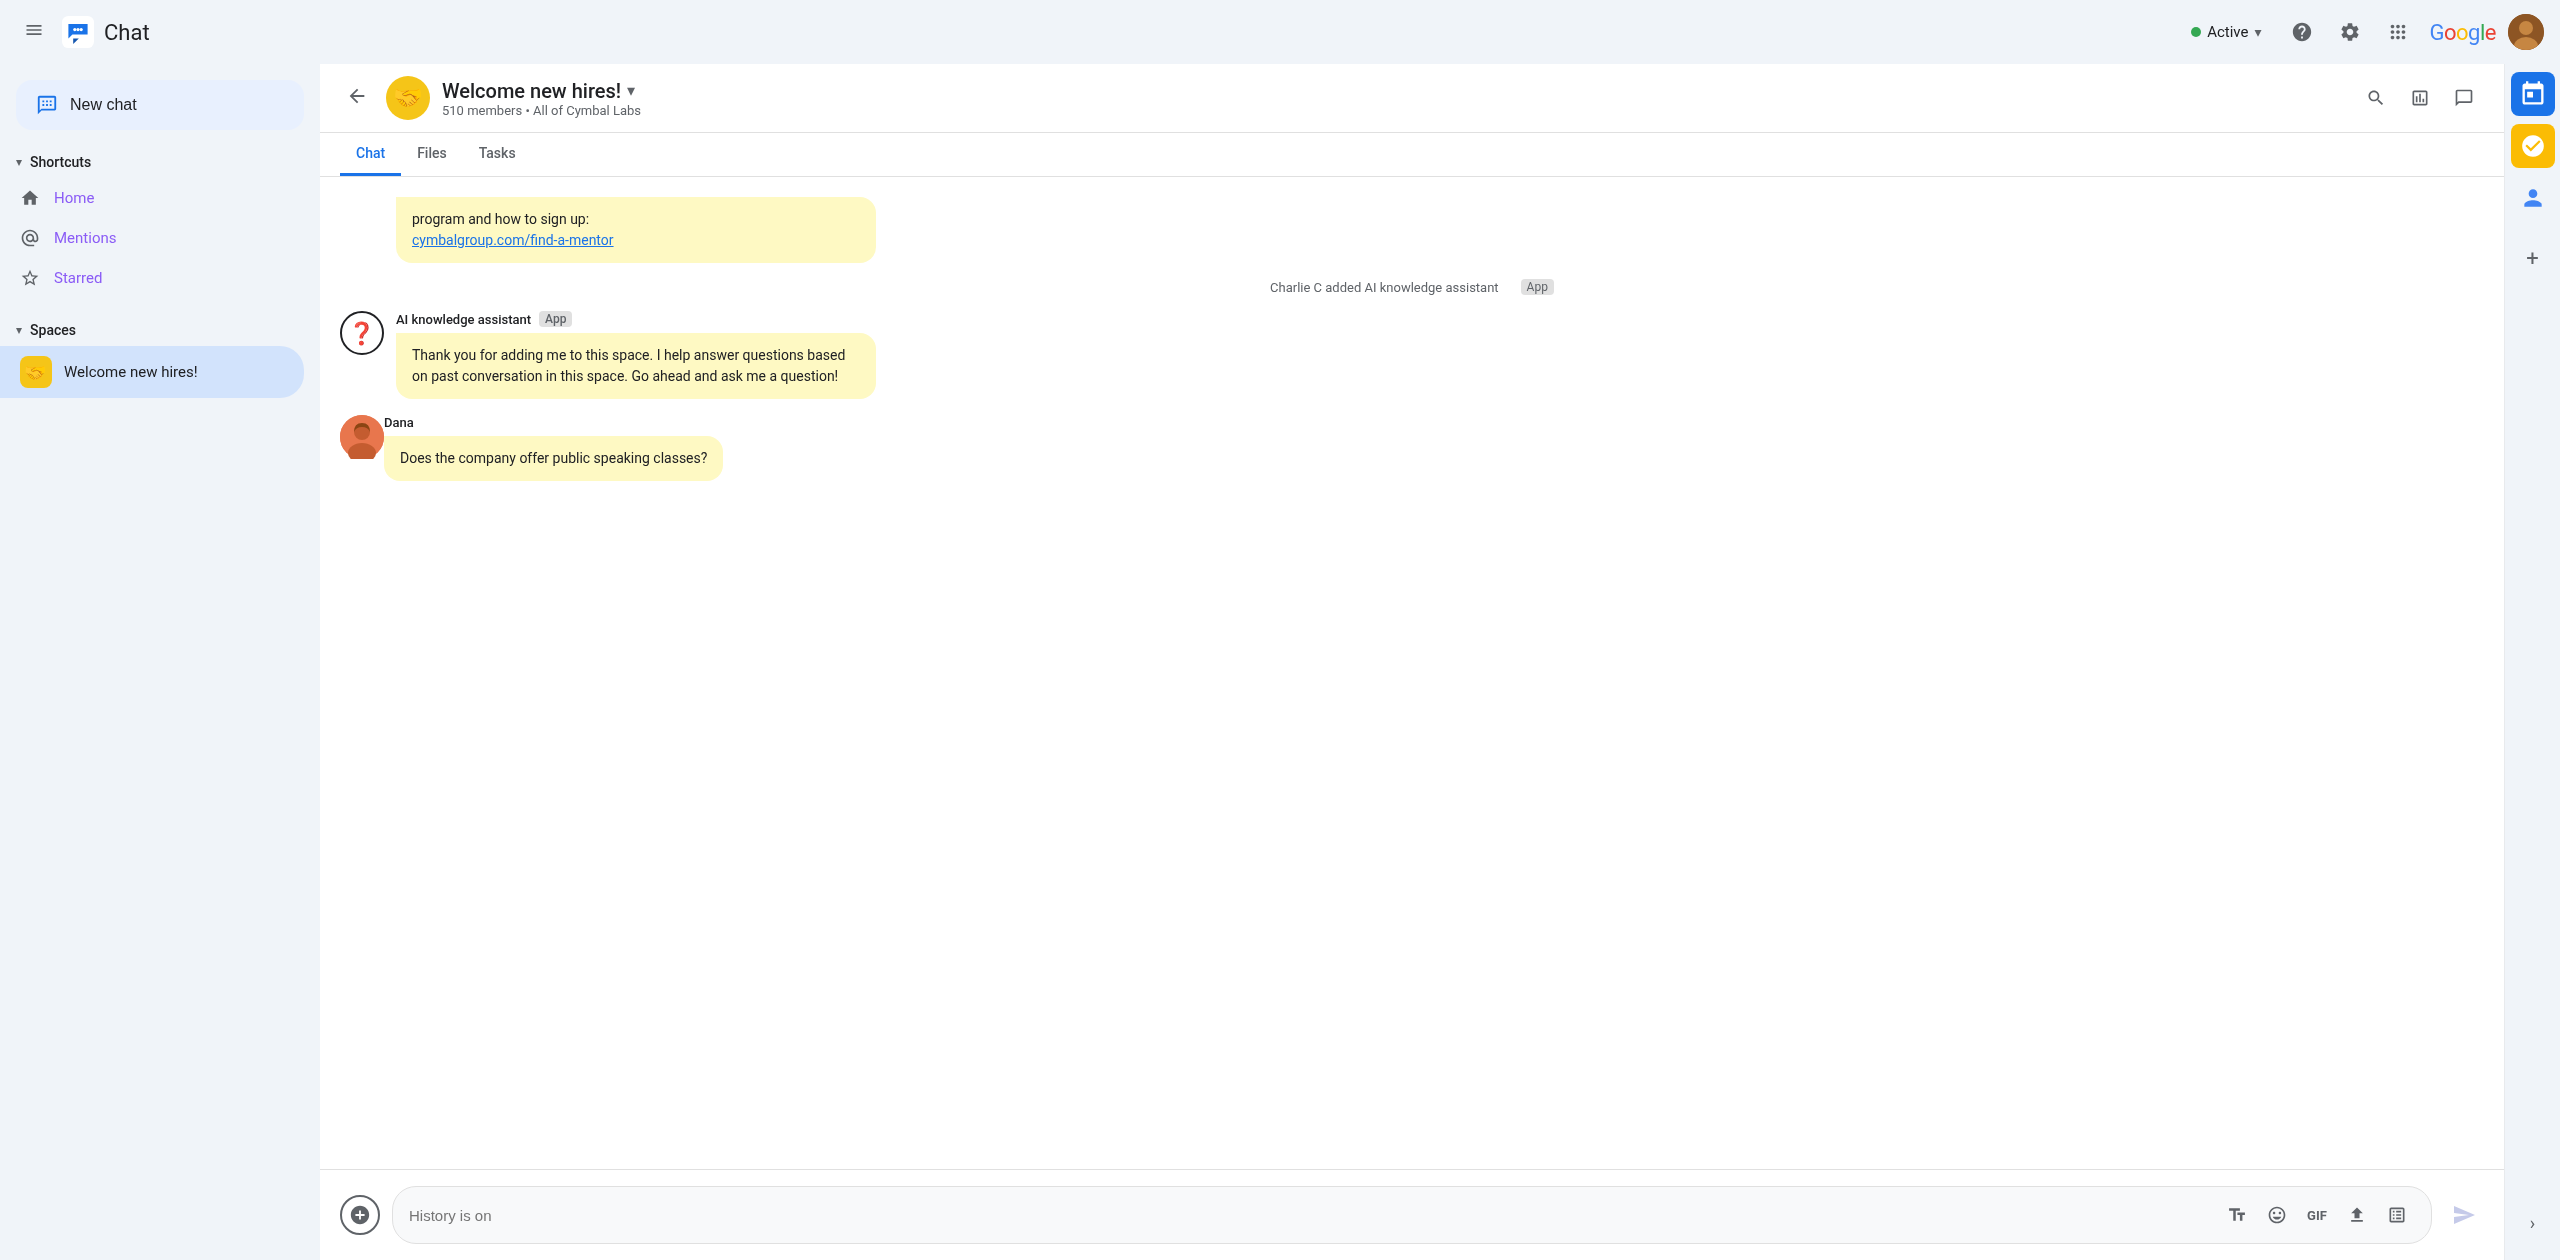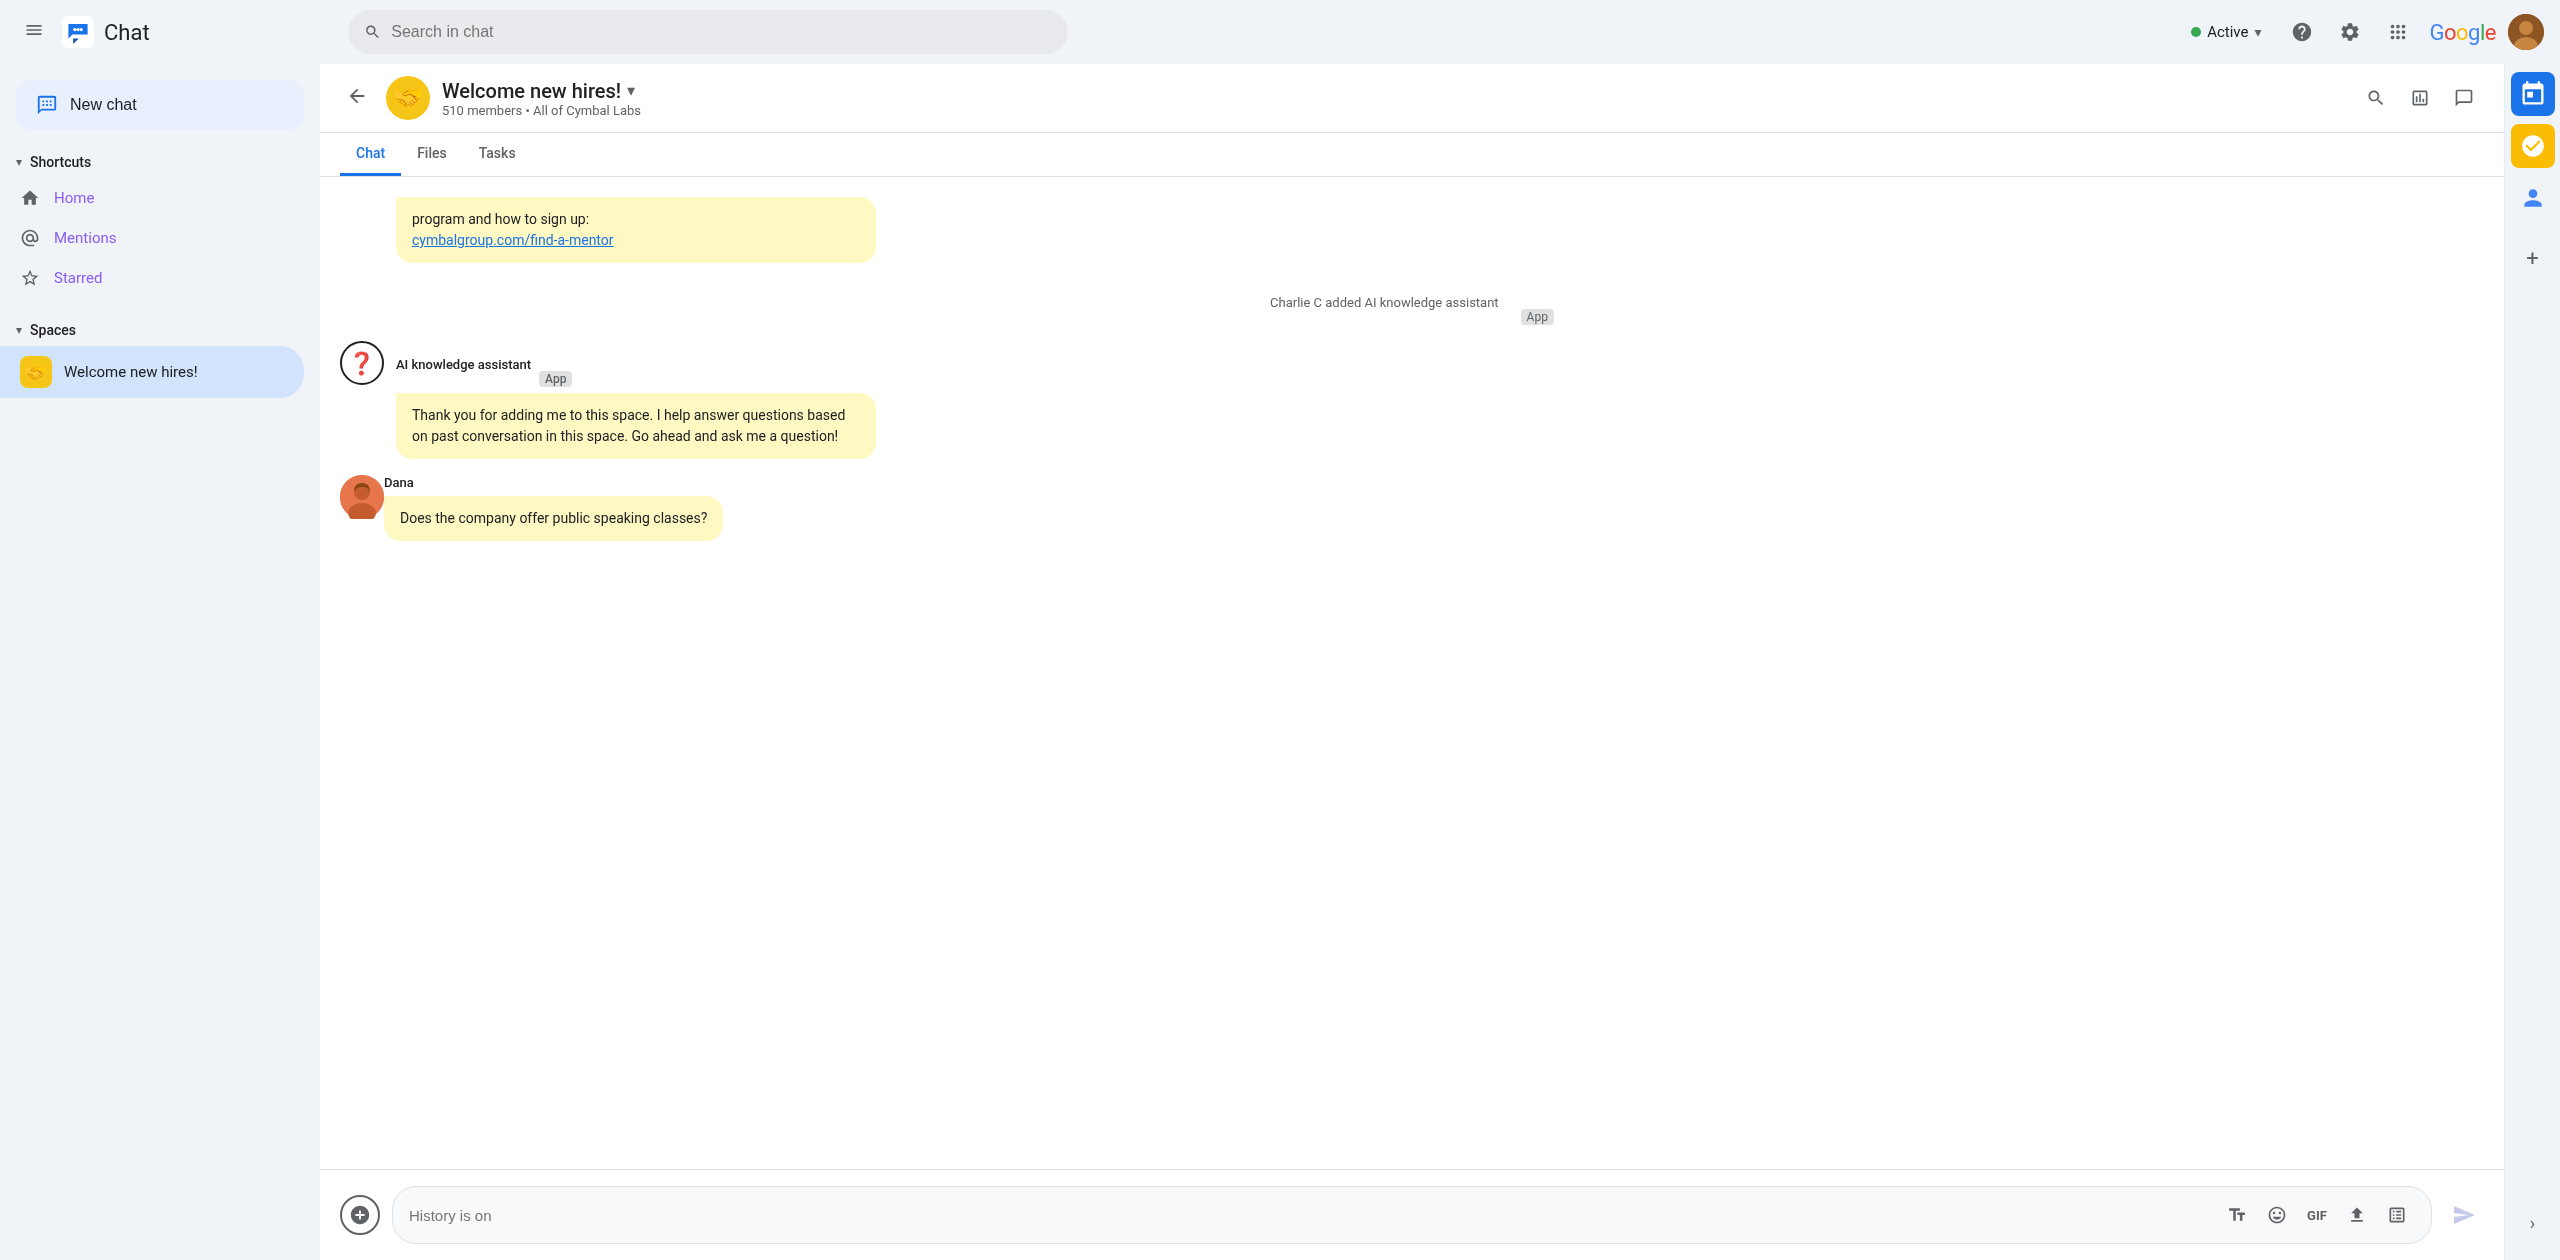--- a/index.html
+++ b/index.html
@@ -321,21 +321,20 @@
       align-items: center;
       justify-content: center;
       gap: 22px;
     }
     .app-badge {
       background: #e0e0e0;
       border-radius: 4px;
       padding: 1px 6px;
       font-size: 12px;
       color: #5f6368;
-      margin-top: 30px;
     }
     .ai-message-row {
       display: flex;
       gap: 12px;
       align-items: flex-start;
     }
     .ai-icon {
       width: 44px;
       height: 44px;
       border-radius: 50%;
@@ -487,26 +486,20 @@
       <rect width="40" height="40" rx="8" fill="white"></rect>
       <path d="M8 10 L8 28 L13 23 L32 23 L32 10 Z" fill="#1a73e8"></path>
       <path d="M14 28 L14 35 L21 28 Z" fill="#1557b0"></path>
       <circle cx="16" cy="17" r="2" fill="white"></circle>
       <circle cx="20" cy="17" r="2" fill="white"></circle>
       <circle cx="24" cy="17" r="2" fill="white"></circle>
     </svg>
     <span class="app-title">Chat</span>
   </div>
 
-  <div id="search-bar">
-    <svg width="18" height="18" viewBox="0 0 24 24" fill="#5f6368">
-      <path d="M15.5 14h-.79l-.28-.27C15.41 12.59 16 11.11 16 9.5 16 5.91 13.09 3 9.5 3S3 5.91 3 9.5 5.91 16 9.5 16c1.61 0 3.09-.59 4.23-1.57l.27.28v.79l5 4.99L20.49 19l-4.99-5zm-6 0C7.01 14 5 11.99 5 9.5S7.01 5 9.5 5 14 7.01 14 9.5 11.99 14 9.5 14z"></path>
-    </svg>
-    <input type="text" placeholder="Search in chat" style="">
-  </div>
 
   <div id="topbar-right">
     <div class="active-status">
       <div class="status-dot"></div>
       <span>Active</span>
       <span class="chevron-small">▾</span>
     </div>
     <div class="icon-btn">
       <svg width="22" height="22" viewBox="0 0 24 24" fill="#5f6368">
         <path d="M12 2C6.48 2 2 6.48 2 12s4.48 10 10 10 10-4.48 10-10S17.52 2 12 2zm1 17h-2v-2h2v2zm2.07-7.75l-.9.92C13.45 12.9 13 13.5 13 15h-2v-.5c0-1.1.45-2.1 1.17-2.83l1.24-1.26c.37-.36.59-.86.59-1.41 0-1.1-.9-2-2-2s-2 .9-2 2H8c0-2.21 1.79-4 4-4s4 1.79 4 4c0 .88-.36 1.68-.93 2.25z"></path>

